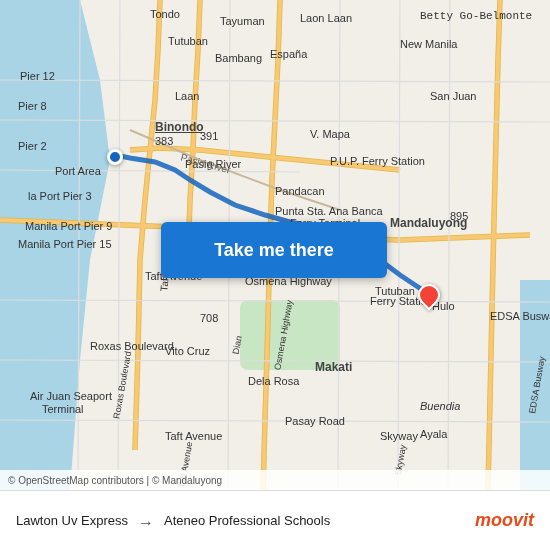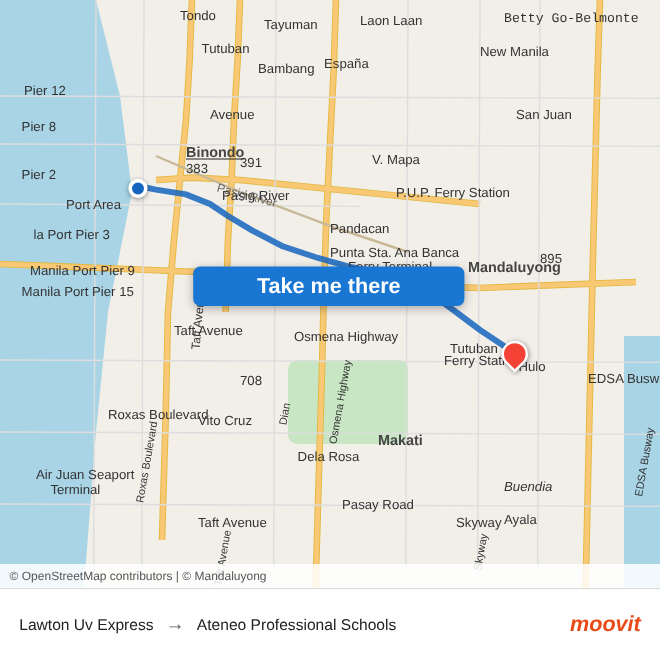--- a/index.html
+++ b/index.html
@@ -75,21 +75,21 @@
       height: 100%;
       pointer-events: none;
     }
 
     
     .take-me-there-btn {
       position: absolute;
       top: 222px;
       left: 161px;
       width: 226px;
-      height: 33px;
+      height: 56px;
       background: #1976d2;
       color: white;
       border: none;
       border-radius: 6px;
       font-size: 18px;
       font-weight: bold;
       cursor: pointer;
       display: flex;
       align-items: center;
       justify-content: center;
@@ -263,21 +263,21 @@
   <div id="map-labels">
       <div class="map-label" style="top: 8px; left: 150px;">Tondo</div>
       <div class="map-label" style="top: 15px; left: 220px;">Tayuman</div>
       <div class="map-label" style="top: 12px; left: 300px;">Laon Laan</div>
       <div class="map-label" style="top: 10px; left: 420px; font-family: Liberation Mono, monospace;">Betty Go-Belmonte</div>
       <div class="map-label" style="top: 35px; left: 168px;">Tutuban</div>
       <div class="map-label" style="top: 52px; left: 215px;">Bambang</div>
       <div class="map-label" style="top: 48px; left: 270px;">España</div>
       <div class="map-label" style="top: 38px; left: 400px;">New Manila</div>
       <div class="map-label" style="top: 70px; left: 20px;">Pier 12</div>
-      <div class="map-label" style="top: 90px; left: 175px;">Avenue</div>
+      <div class="map-label" style="top: 90px; left: 175px;">Laan</div>
       <div class="map-label" style="top: 90px; left: 430px;">San Juan</div>
       <div class="map-label" style="top: 100px; left: 18px;">Pier 8</div>
       <div class="map-label" style="top: 135px; left: 155px;">383</div>
       <div class="map-label" style="top: 130px; left: 200px;">391</div>
       <div class="map-label-bold" style="top: 120px; left: 155px; text-decoration: underline;">Binondo</div>
       <div class="map-label" style="top: 128px; left: 310px;">V. Mapa</div>
       <div class="map-label" style="top: 140px; left: 18px;">Pier 2</div>
       <div class="map-label" style="top: 155px; left: 330px;">P.U.P. Ferry Station</div>
       <div class="map-label" style="top: 165px; left: 55px;">Port Area</div>
       <div class="map-label" style="top: 185px; left: 275px;">Pandacan</div>

